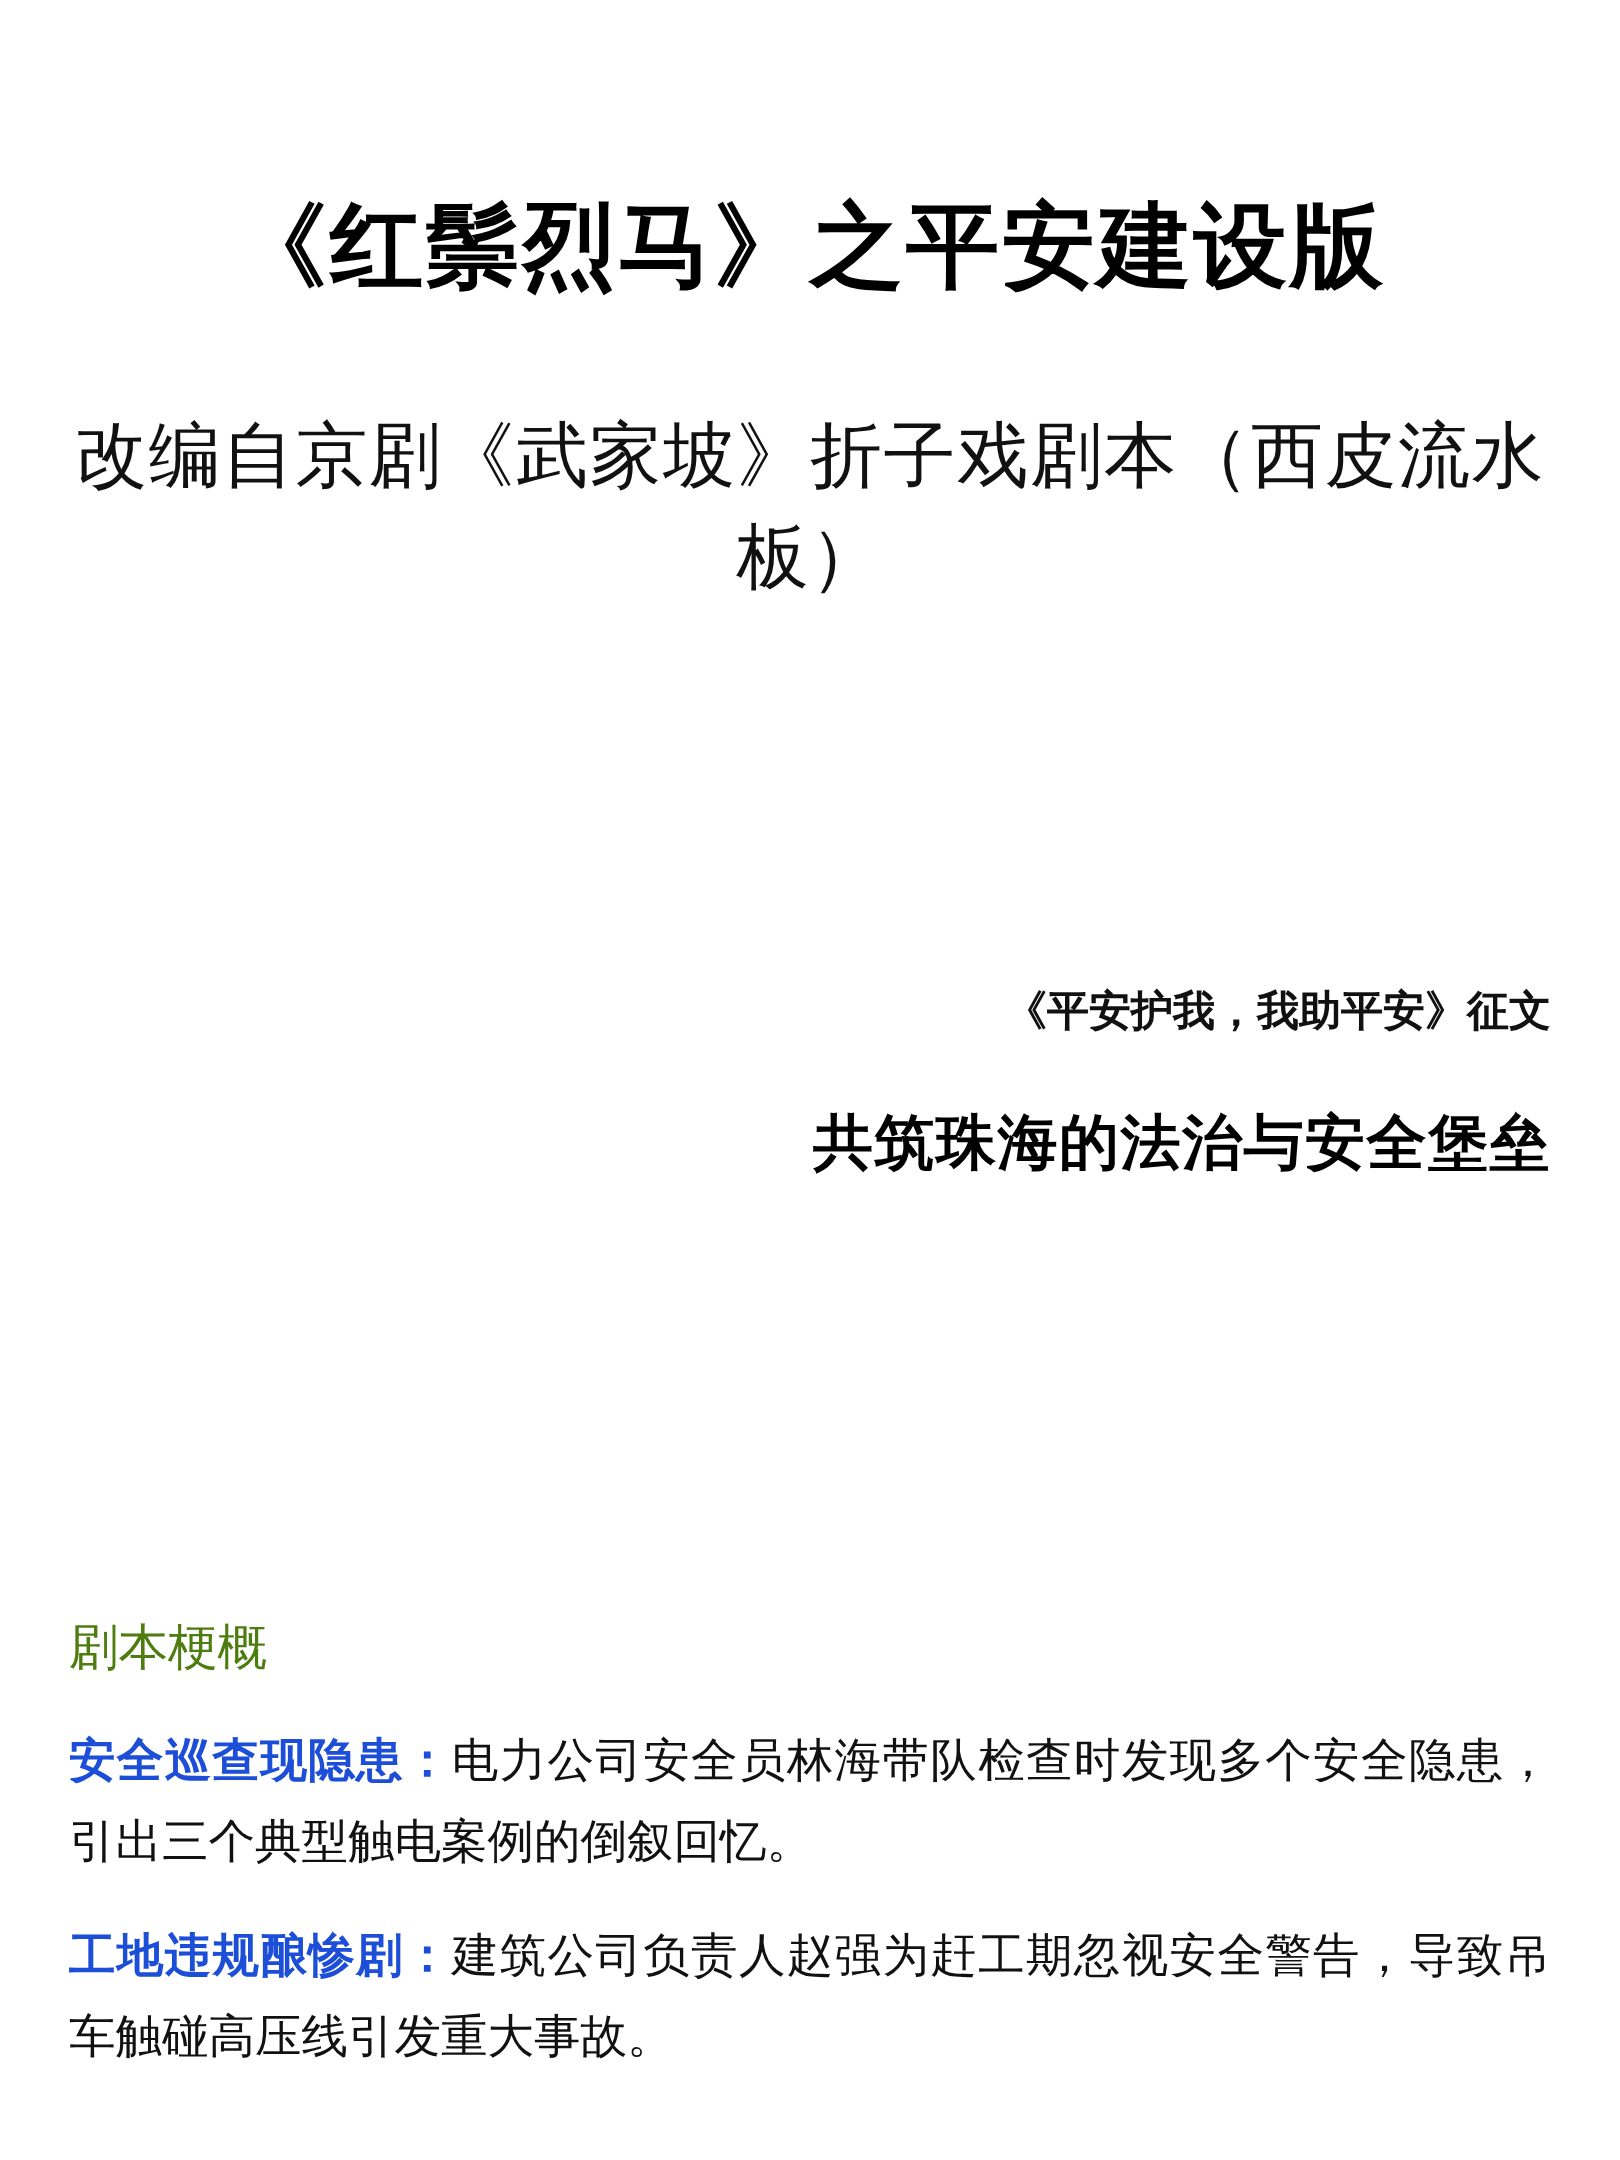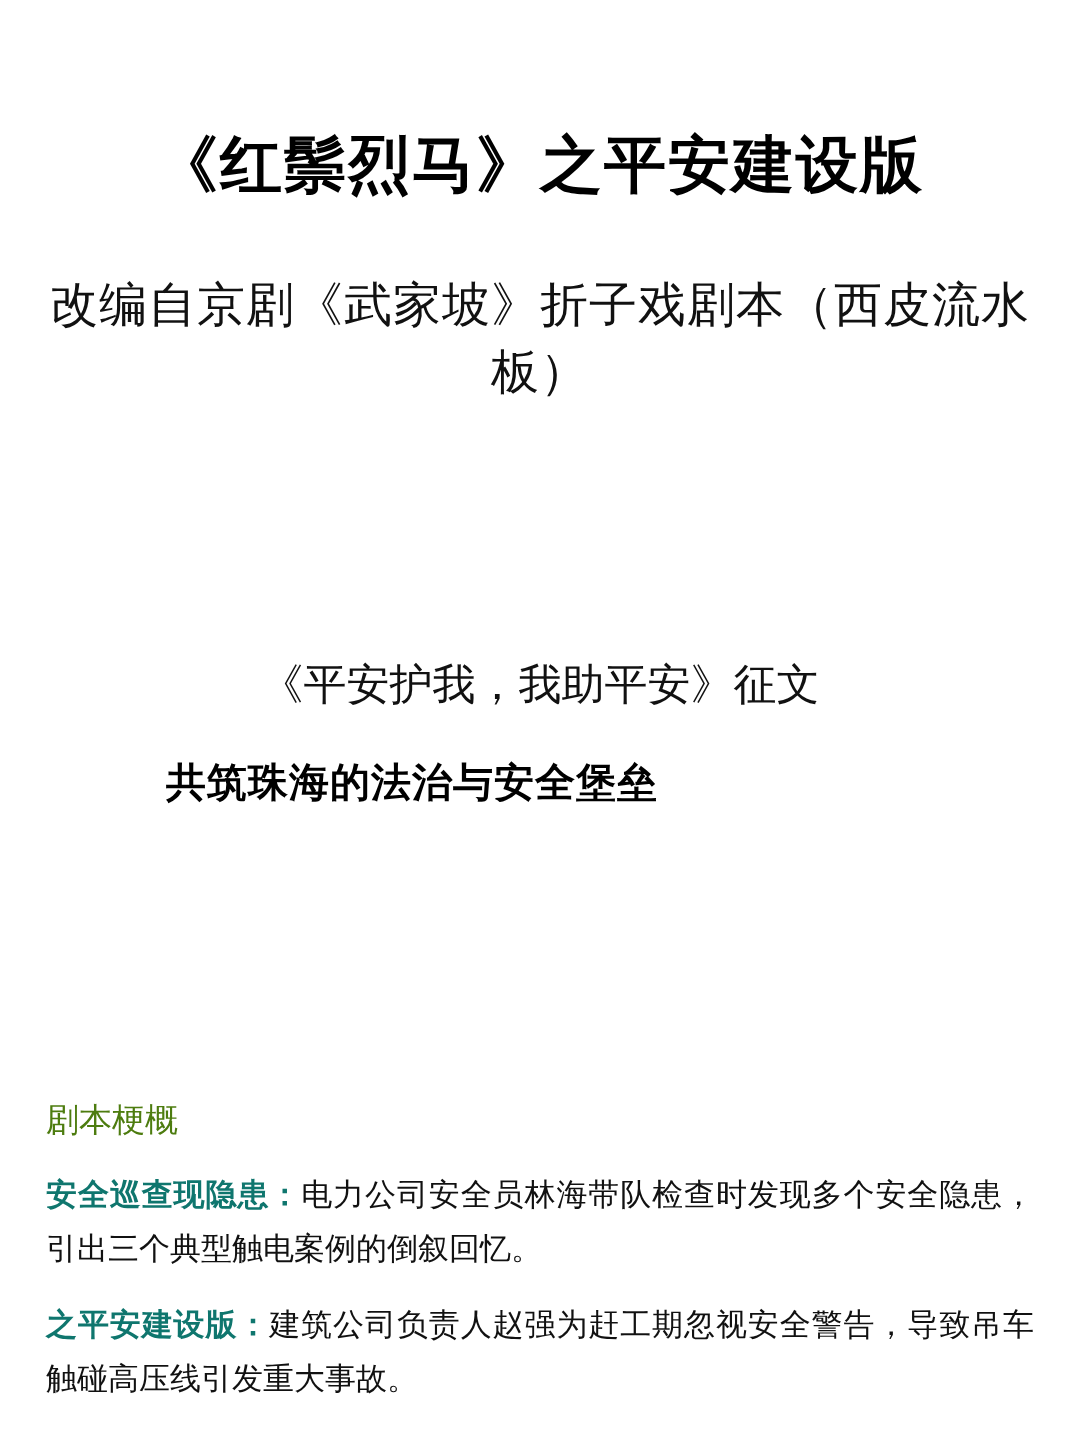--- a/index.html
+++ b/index.html
@@ -45,34 +45,36 @@
     line-height: 1.4;
     color: #111111;
   }
 
   
   .essay-block {
     margin-top: 250px;
   }
   .essay-label {
     margin: 0;
-    text-align: center;
-    font-size: 43px;
+    text-align: right;
+    font-size: 28px;
     line-height: 1.4;
     color: #111111;
+    font-weight: bold;
   }
   .essay-heading {
     margin: 0;
     padding-top: 40px;
     padding-left: 120px;
     font-weight: bold;
     font-size: 40px;
     letter-spacing: 1px;
     line-height: 1.4;
     color: #000000;
+    text-align: right;
   }
 
   
   .synopsis-block {
     margin-top: 285px;
   }
   .synopsis-title {
     margin: 0;
     font-size: 33px;
     line-height: 1.5;
@@ -81,21 +83,21 @@
   .synopsis-item {
     margin: 0;
     padding-top: 22px;
     font-size: 31px;
     line-height: 1.75;
     text-align: justify;
     color: #111111;
   }
   .synopsis-item .lead {
     font-weight: bold;
-    color: #0f766e;
+    color: #1d4ed8;
   }
   .synopsis-item .body {
     font-weight: normal;
   }
 </style>
 </head>
 <body>
 
 <div class="page">
 
@@ -109,17 +111,17 @@
   </div>
 
   <div class="synopsis-block">
     <p class="synopsis-title">剧本梗概</p>
 
     <p class="synopsis-item">
       <span class="lead">安全巡查现隐患：</span><span class="body">电力公司安全员林海带队检查时发现多个安全隐患，引出三个典型触电案例的倒叙回忆。</span>
     </p>
 
     <p class="synopsis-item">
-      <span class="lead">之平安建设版：</span><span class="body">建筑公司负责人赵强为赶工期忽视安全警告，导致吊车触碰高压线引发重大事故。</span>
+      <span class="lead">工地违规酿惨剧：</span><span class="body">建筑公司负责人赵强为赶工期忽视安全警告，导致吊车触碰高压线引发重大事故。</span>
     </p>
   </div>
 
 </div>
 
 </body></html>

